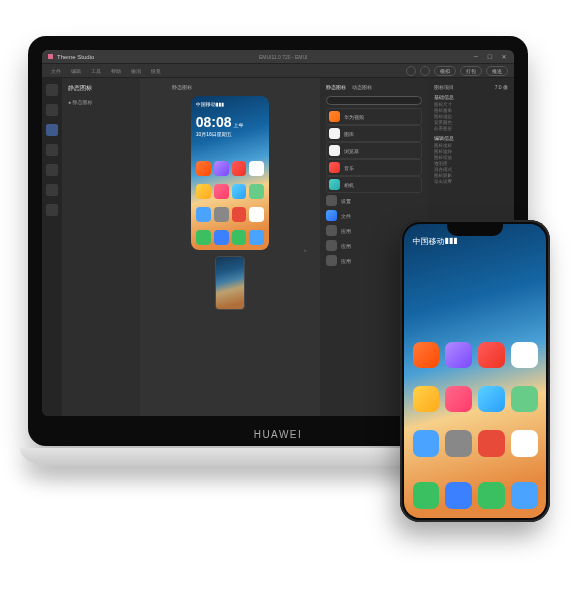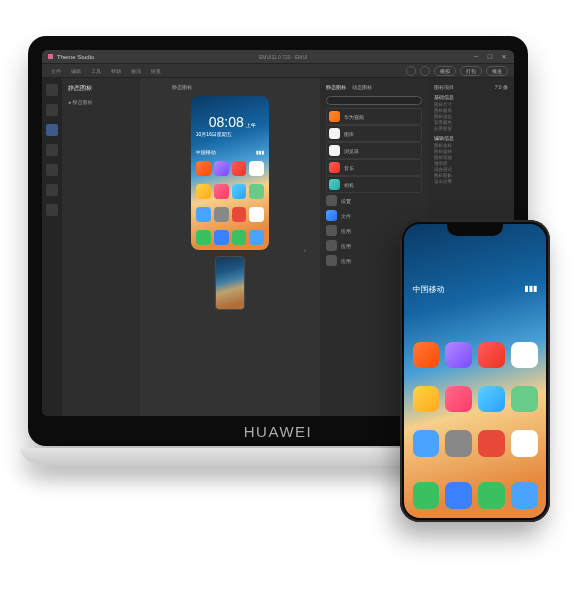--- a/index.html
+++ b/index.html
@@ -25,21 +25,21 @@
     position: absolute;
     left: 20px; width: 516px;
     top: 448px; height: 18px;
     background: linear-gradient(#e4e4e4,#c8c8c8);
     border-radius: 0 0 28px 28px / 0 0 18px 18px;
     box-shadow: 0 14px 20px rgba(0,0,0,0.22);
   }
   .laptop-brand {
     position: absolute; left: 0; right: 0; bottom: 6px;
     text-align: center; color: #aaa;
-    font-size: 15px; letter-spacing: 1.5px;
+    font-size: 10px; letter-spacing: 1.5px;
   }
 
   
   .screen {
     width: 100%; height: 100%;
     background: #2b2b2b;
     border-radius: 6px;
     overflow: hidden;
     display: flex; flex-direction: column;
     font-size: 6px;
@@ -163,23 +163,23 @@
   .prop-sec { font-size:5px; color:#ccc; margin:4px 0 2px; }
   .prop-line { font-size:4.5px; color:#777; margin:1px 0; }
 
   
   .homescreen {
     width:100%; height:100%;
     background: linear-gradient(165deg,#0a3a66 0%,#1566a4 28%,#4aa0d6 46%,#f6d08a 62%,#e6893e 88%);
     position:relative;
     color:#fff;
   }
-  .hs-status { position:absolute; top:3%; left:6%; right:6%; display:flex; justify-content:space-between; font-size:5px;margin-top:48px; }
+  .hs-status { position:absolute; top:3%; left:6%; right:6%; display:flex; font-size:5px; }
   .hs-clock { position:absolute; top:12%; left:6%; }
-  .hs-time { font-size:14px; font-weight:400;margin-left:13px; }
+  .hs-time { font-size:14px; font-weight:700; }
   .hs-ampm { font-size:5px; margin-left:2px; }
   .hs-date { font-size:5px; margin-top:1px; }
   .hs-grid {
     position:absolute; top:42%; left:6%; right:6%;
     display:grid; grid-template-columns:repeat(4,1fr);
     gap:3px;
   }
   .hs-grid.row2 { top:57%; }
   .hs-grid.row3 { top:72%; }
   .hs-app { aspect-ratio:1; border-radius:26%; }

